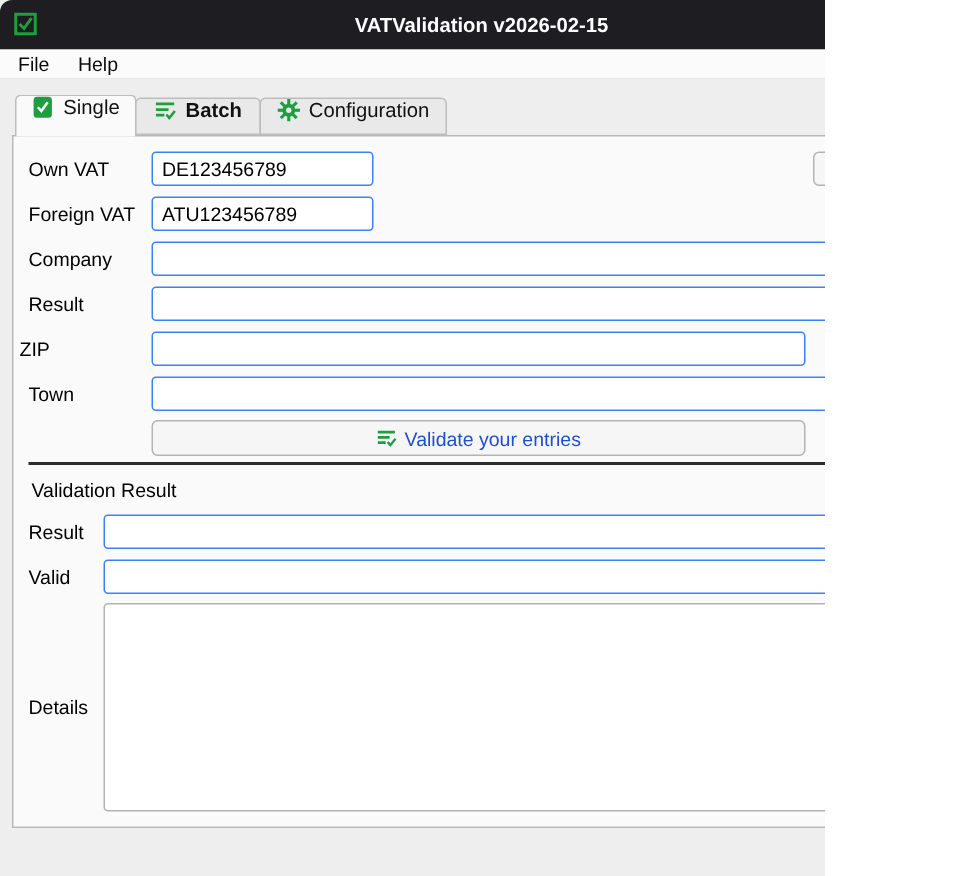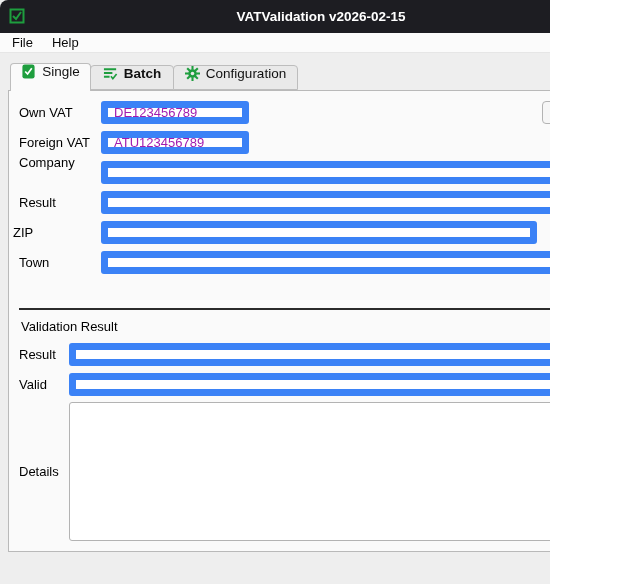--- a/index.html
+++ b/index.html
@@ -27,21 +27,21 @@
   .tab .ticon { width:15px; height:15px; flex:0 0 auto; }
   .tab-inactive { top:65px; height:25px; z-index:0; }
   .tab-active { top:63px; height:28px; background:#fafafa; border-bottom:none; z-index:3; }
   #tab-single { left:10px; width:81px; }
   #tab-batch { left:90px; width:84px;font-weight:bold; }
   #tab-config { left:173px; width:125px; }
 
   
   .panel { position:absolute; left:8px; top:90px; width:626px; height:462px; background:#fafafa; border:1px solid #b9b9b9; z-index:1; }
   .lbl { position:absolute; line-height:23px; color:#000; }
-  .inp { position:absolute; height:23px; border:7px solid #3b82f6; border-radius:3px; background:#ffffff; font-family:"Liberation Sans",sans-serif; font-size:13px; padding:0 6px; color:#a21caf; outline:none; }
+  .inp { position:absolute; height:23px; border:1px solid #3b82f6; border-radius:3px; background:#ffffff; font-family:"Liberation Sans",sans-serif; font-size:13px; padding:0 6px; color:#000000; outline:none; }
   .btn { position:absolute; height:23px; border:1px solid #b3b3b3; border-radius:4px; background:#f6f6f6; font-family:"Liberation Sans",sans-serif; font-size:13px; color:#1d4ed8; display:flex; align-items:center; justify-content:center; gap:5px; cursor:default; }
   .btn svg { width:14px; height:14px; }
   .separator { position:absolute; left:10px; top:217px; width:606px; height:2px; background:#2b2b2b; }
   .section-heading { position:absolute; left:12px; top:228px; color:#000; }
   .detail-area { position:absolute; left:60px; top:311px; width:554px; height:139px; border:1px solid #b3b3b3; border-radius:3px; background:#ffffff; font-family:"Liberation Sans",sans-serif; font-size:13px; padding:4px 6px; resize:none; outline:none; }
 
   
   .grip { position:absolute; left:618px; top:562px; width:16px; height:16px; }
 </style>
 </head>
@@ -119,32 +119,39 @@
       <svg viewBox="0 0 16 16">
         <path d="M 8 3.2 A 5 5 0 1 0 13 8.2" fill="none" stroke="#1e9e3e" stroke-width="2"></path>
         <polygon points="7.5,0.2 7.5,6.4 12,3.3" fill="#1e9e3e"></polygon>
       </svg>
       <span>Clear</span>
     </button>
 
     <span class="lbl" style="left:10px; top:40px;">Foreign VAT</span>
     <input class="inp" style="left: 92px; top: 40px; width: 148px;" value="ATU123456789">
 
-    <span class="lbl" style="left:10px; top:60px;text-align:center;">Company</span>
+    <span class="lbl" style="left:10px; top:70px;text-align:center;">Company</span>
     <input class="inp" style="left: 92px; top: 70px; width: 522px;" value="">
 
     <span class="lbl" style="left:10px; top:100px;">Result</span>
     <input class="inp" style="left: 92px; top: 100px; width: 522px;" value="">
 
     <span class="lbl" style="left:4px; top:130px;">ZIP</span>
     <input class="inp" style="left: 92px; top: 130px; width: 436px;" value="">
 
     <span class="lbl" style="left:10px; top:160px;">Town</span>
     <input class="inp" style="left: 92px; top: 160px; width: 522px;" value="">
 
+    <button class="btn" style="left:92px; top:189px; width:436px; height:24px;">
+      <svg viewBox="0 0 16 16">
+        <path d="M1 3.5 h13 M1 7.5 h9 M1 11.5 h6" stroke="#1e9e3e" stroke-width="2" fill="none"></path>
+        <polyline points="8.5,11 10.5,13.5 14.5,8.5" fill="none" stroke="#1e9e3e" stroke-width="1.8"></polyline>
+      </svg>
+      <span>Validate your entries</span>
+    </button>
 
     <div class="separator"></div>
 
     <span class="section-heading">Validation Result</span>
 
     <span class="lbl" style="left:10px; top:252px;">Result</span>
     <input class="inp" style="left: 60px; top: 252px; width: 554px;" value="">
 
     <span class="lbl" style="left:10px; top:282px;">Valid</span>
     <input class="inp" style="left: 60px; top: 282px; width: 554px;" value="">

